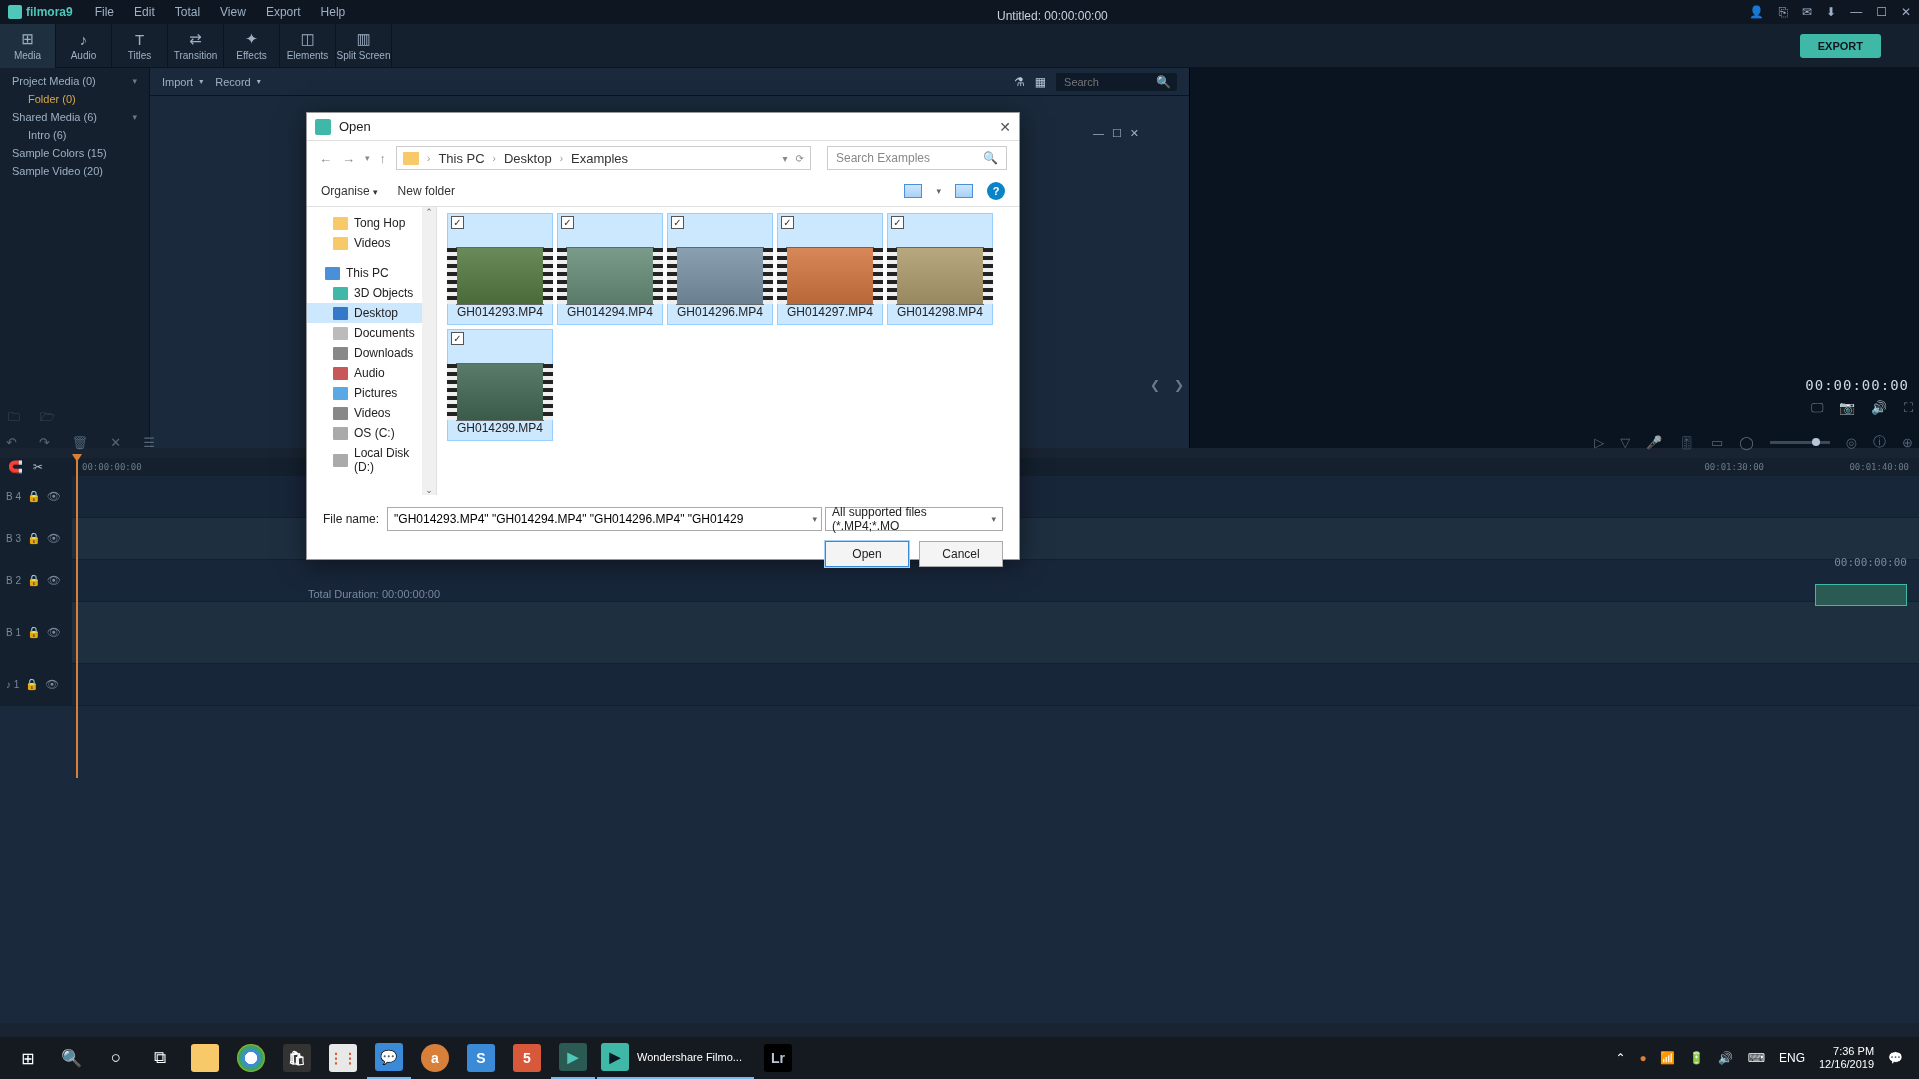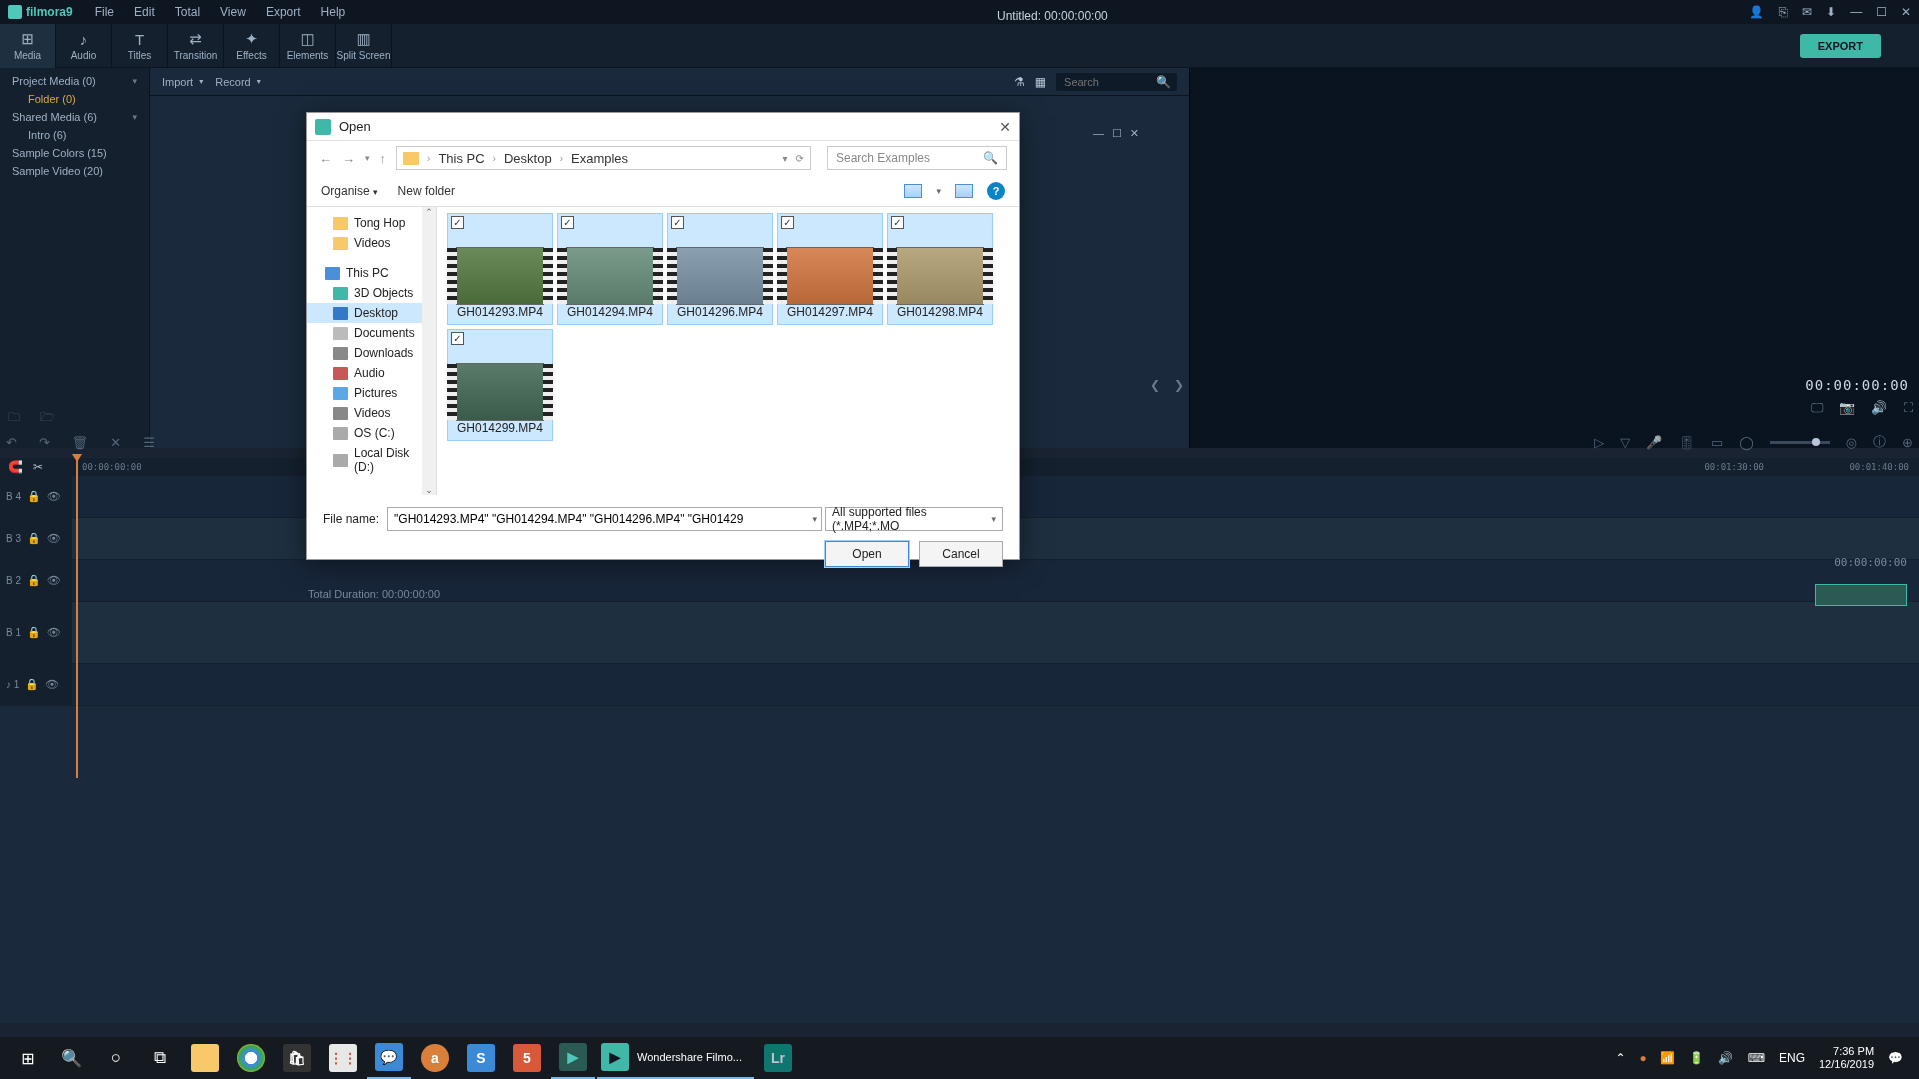--- a/index.html
+++ b/index.html
@@ -157,21 +157,21 @@
 .ai-folder { background: #f7c968; }
 .ai-chrome { background: radial-gradient(#fff 30%, #4285f4 32%, #34a853 60%, #fbbc05 80%, #ea4335); border-radius: 50%; }
 .ai-store { background: #333; color: #fff; }
 .ai-app1 { background: #e8e8e8; color: #d85a3a; }
 .ai-app2 { background: #3a8ad8; color: #fff; }
 .ai-app3 { background: #d8803a; color: #fff; border-radius: 50%; }
 .ai-app4 { background: #3a8ad8; color: #fff; }
 .ai-app5 { background: #d8583a; color: #fff; }
 .ai-app6 { background: #2a5a52; color: #4fc8b9; }
 .ai-filmora { background: #3fb8a8; color: #0d1621; }
-.ai-lr { background: #0f766e; color: #b8c5d6; }
+.ai-lr { background: #000000; color: #b8c5d6; }
 .tb-label { padding: 0 8px; font-size: 11px; color: #fff; height: 30px; display: flex; align-items: center; }
 .tray { margin-left: auto; display: flex; align-items: center; gap: 14px; color: #fff; font-size: 12px; padding-right: 10px; }
 .tray-time { text-align: right; line-height: 1.2; font-size: 11px; }
 </style>
 </head>
 <body>
 
 <div class="titlebar">
   <div class="logo">
     <span class="logo-icon"></span>

